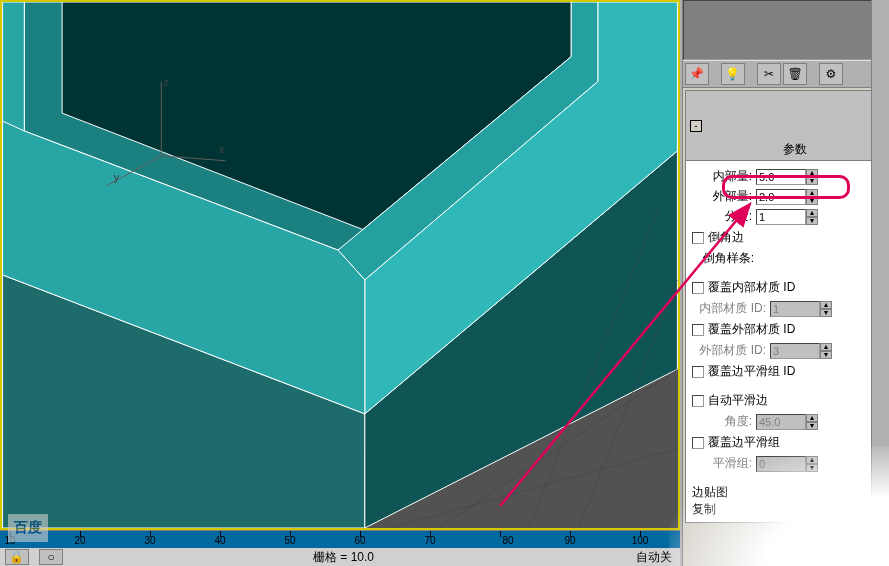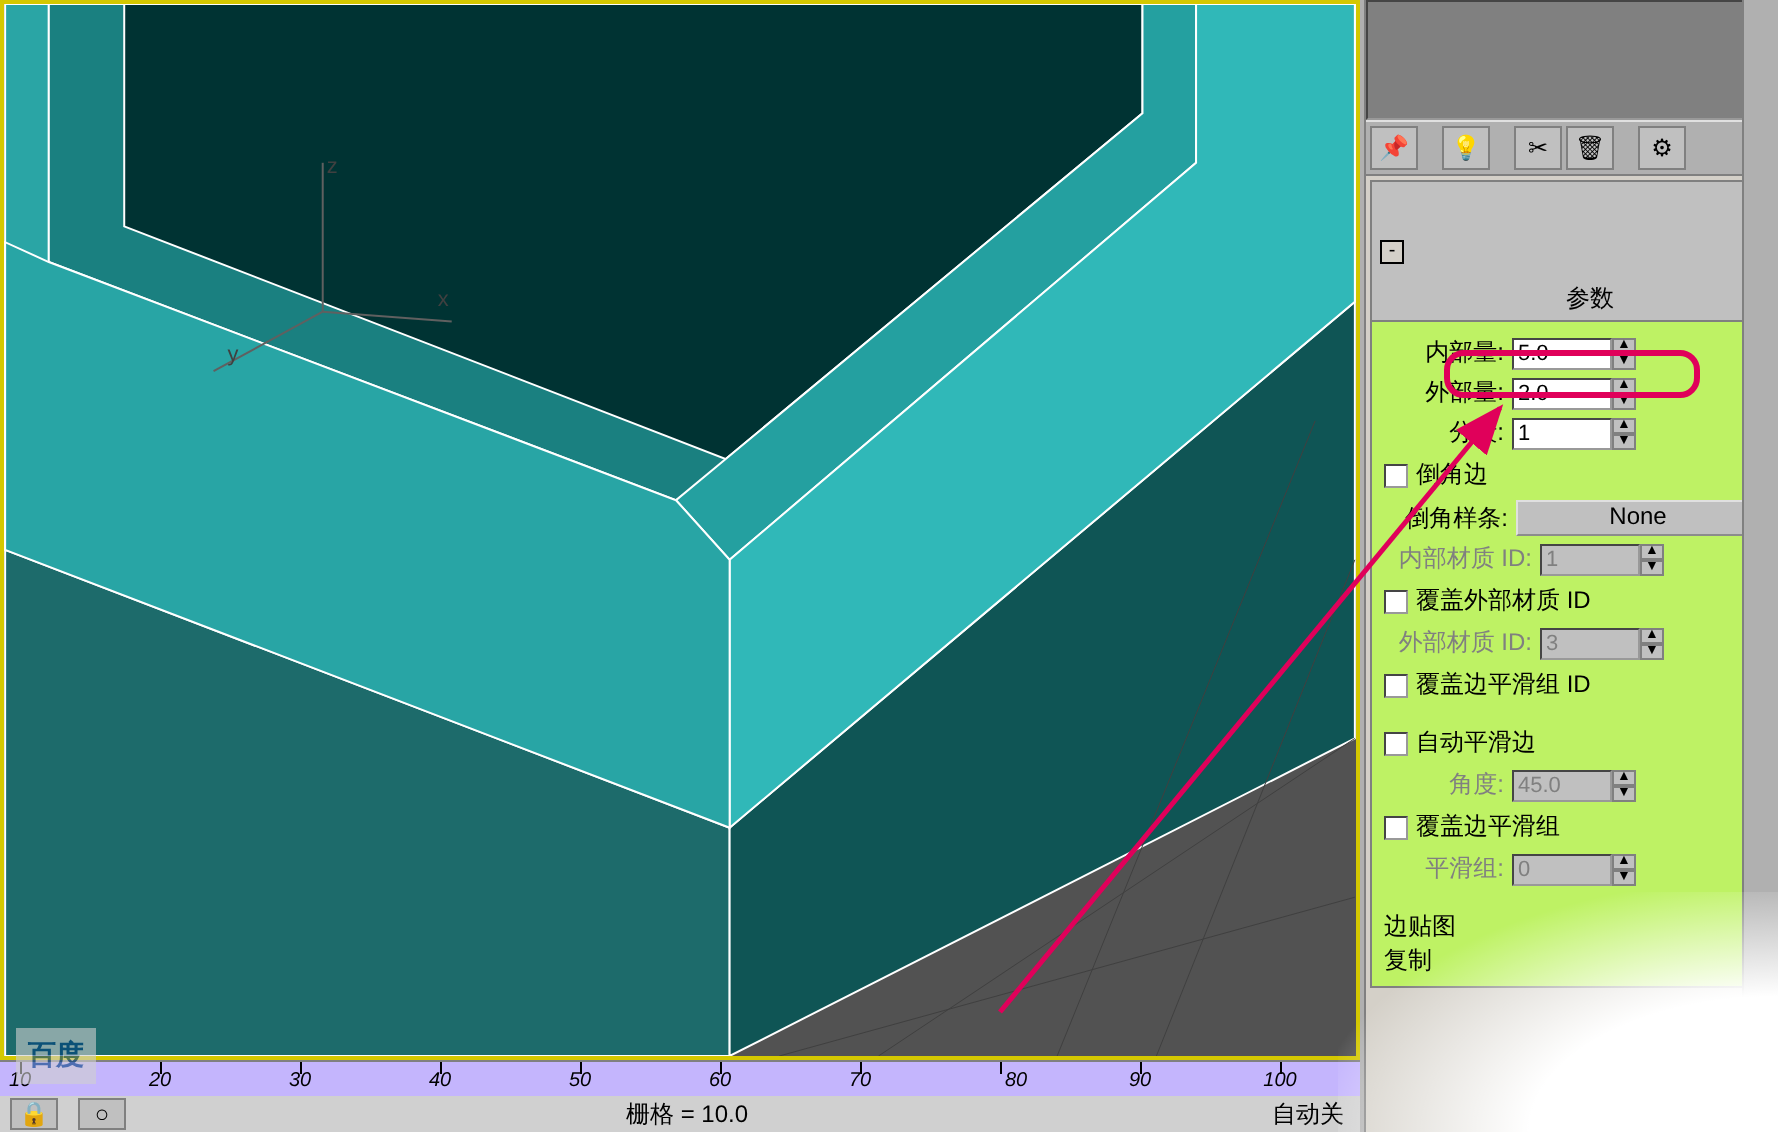--- a/index.html
+++ b/index.html
@@ -38,24 +38,23 @@
     }
     .highlight-box {
       position: absolute;
       border: 3px solid #e0005a;
       border-radius: 10px;
       pointer-events: none;
       z-index: 101;
     }
     .ruler {
       position: absolute;
-      background: #c4b5fd;
+      background: #0369a1;
       font-size: 10px;
       color: #000;
-      font-style: italic;
     }
     .ruler-h {
       left: 0;
       top: 530px;
       width: 680px;
       height: 18px;
       display: flex;
       align-items: center;
       border-top: 1px solid #808080;
     }
@@ -151,21 +150,21 @@
       margin-right: 6px;
       font-size: 10px;
       line-height: 1;
     }
     .rollout-header .title {
       flex: 1;
       text-align: center;
       margin-top: 48px;
     }
     .rollout-body {
-      background: #bef264;
+      background: #ffffff;
       padding: 4px 6px;
     }
     .param-row {
       display: flex;
       align-items: center;
       margin: 3px 0;
       gap: 4px;
     }
     .param-label {
       flex: 0 0 60px;
@@ -391,23 +390,26 @@
           </div>
         </div>
       </div>
 
       <div class="checkbox-row">
         <div class="checkbox"></div>
         <span>倒角边</span>
       </div>
       <div class="param-row">
         <span class="param-label" style="flex:0 0 62px">倒角样条:</span>
-        <div class="btn-wide">None</div>
-      </div>
-
+      </div>
+
+      <div class="checkbox-row section-gap">
+        <div class="checkbox"></div>
+        <span>覆盖内部材质 ID</span>
+      </div>
       <div class="param-row">
         <span class="param-label disabled" style="flex:0 0 74px">内部材质 ID:</span>
         <div class="spinner">
           <input class="disabled" value="1" style="">
           <div class="spinner-btns">
             <div class="spinner-btn">▲</div>
             <div class="spinner-btn">▼</div>
           </div>
         </div>
       </div>

